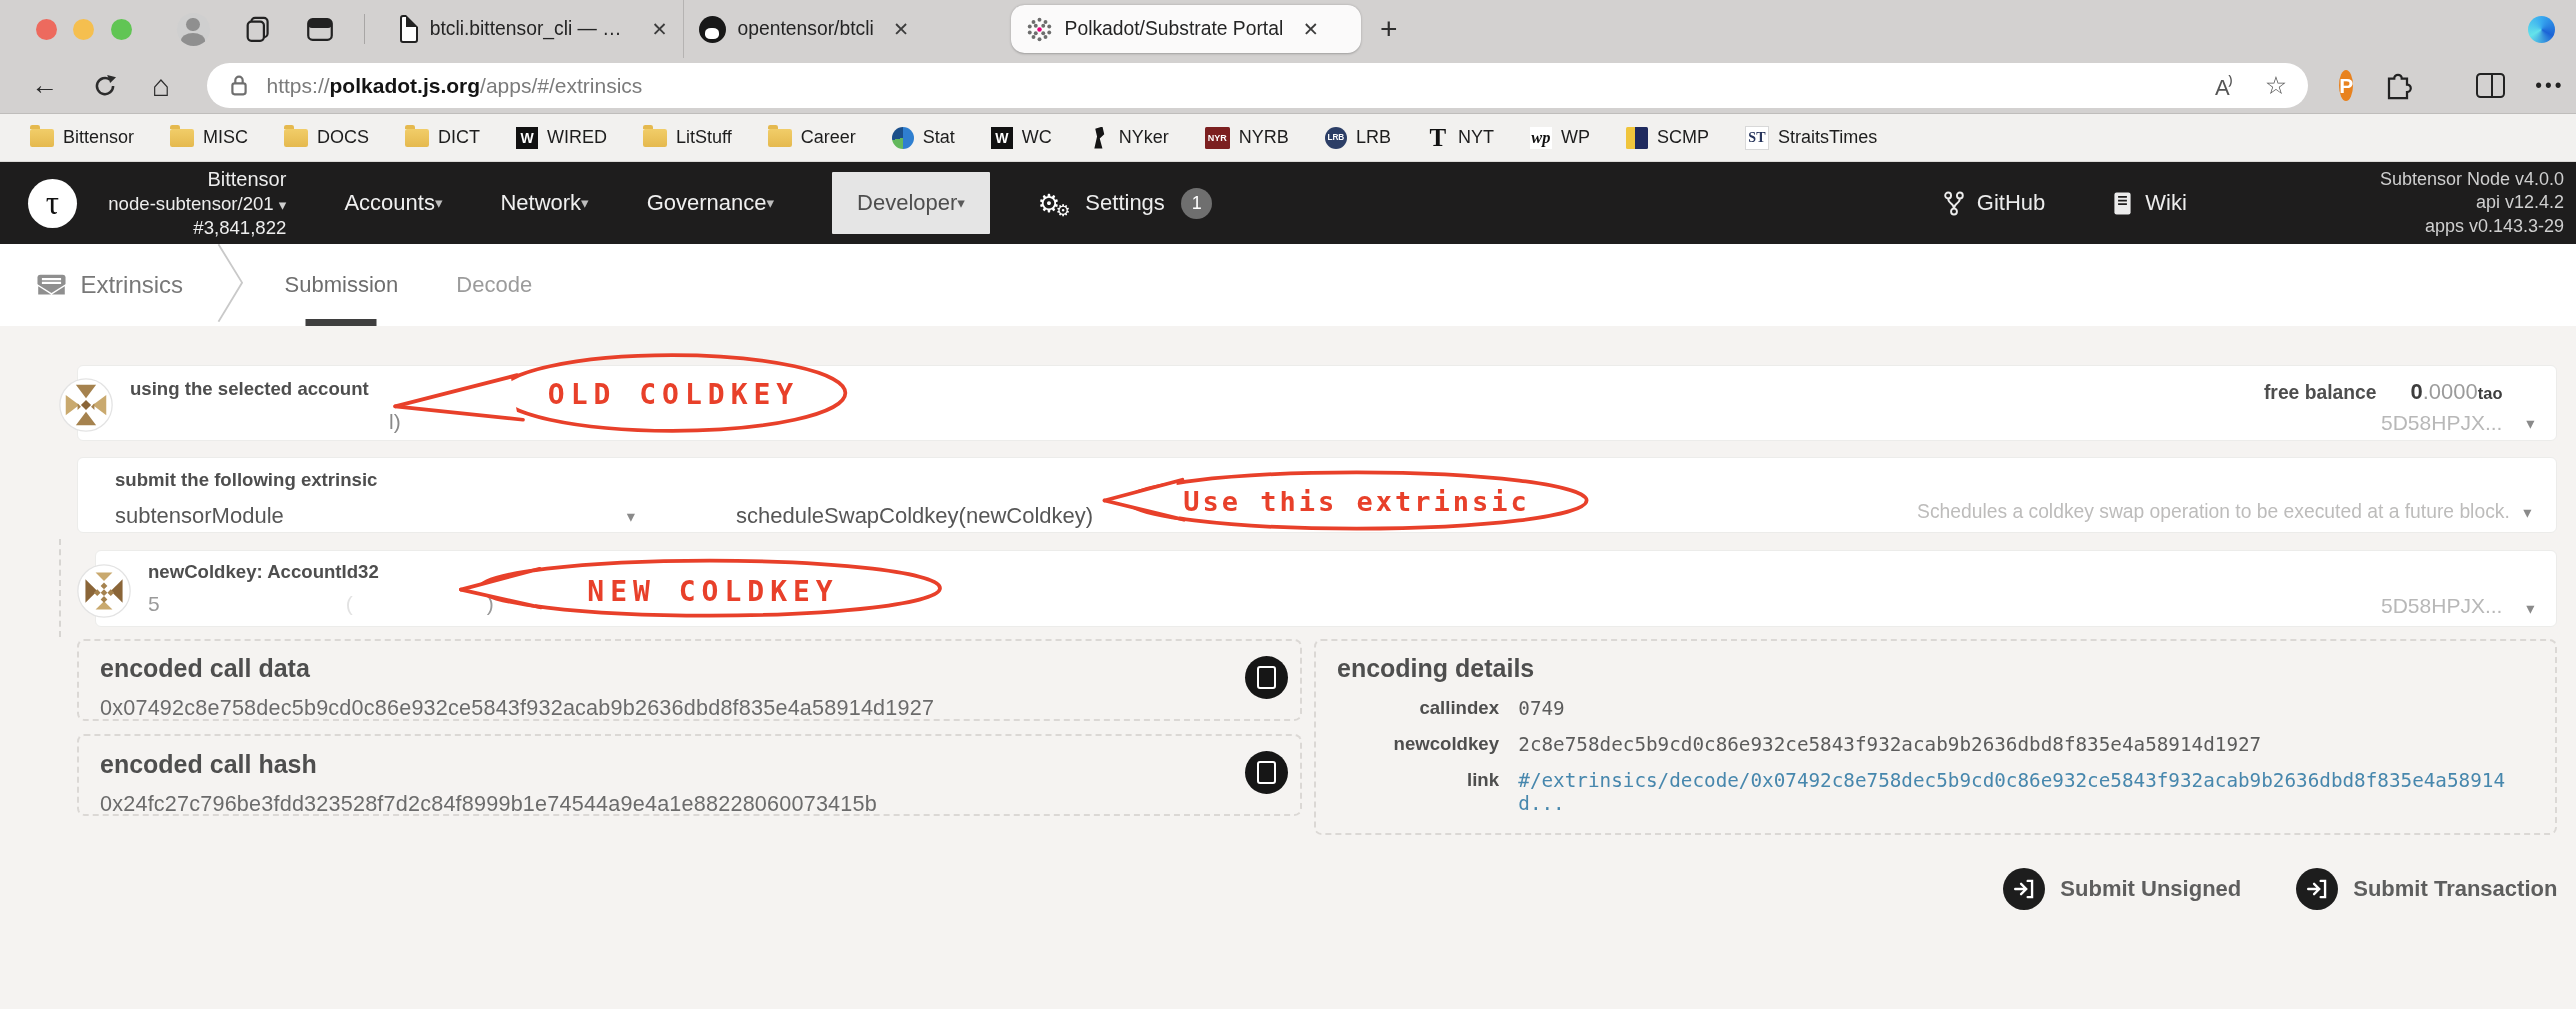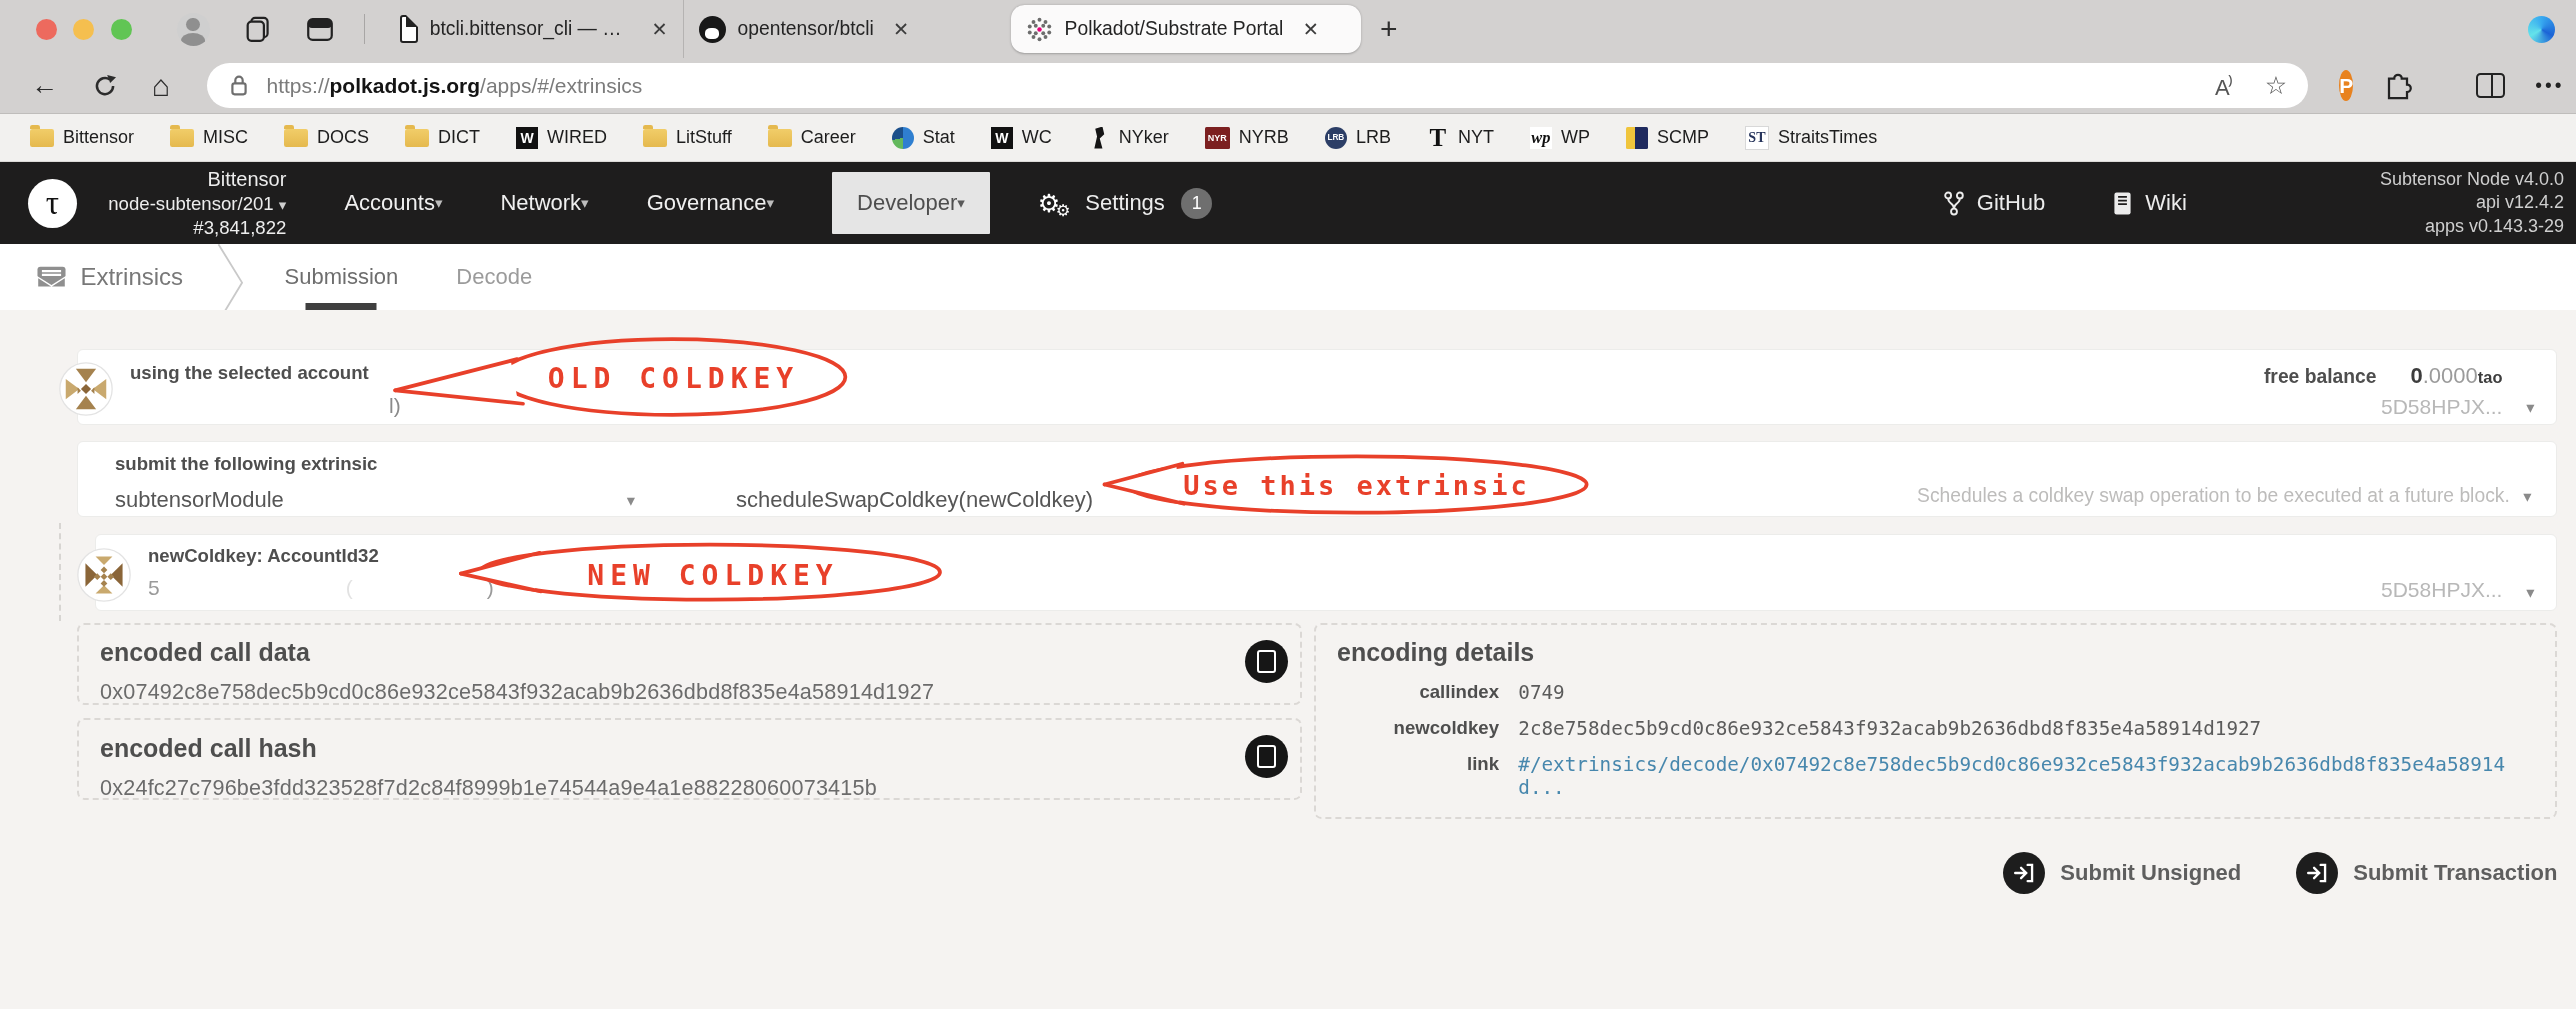--- a/index.html
+++ b/index.html
@@ -68,21 +68,21 @@
   .menu.activepill{background:#e5e5e5;color:#4e4e4e;border-radius:1px;padding:18px 25px;}
   .menu.activepill .caret{color:#5a5a5a;}
   .settings{display:flex;align-items:center;gap:10.4px;margin-left:48px;font-size:22px;}
   .gears{font-size:25px;color:#fff;position:relative;line-height:1;}
   .gears small{font-size:16.4px;position:relative;top:4.5px;left:-4.5px;}
   .badge{width:31px;height:31px;border-radius:50%;background:#6f6f6f;color:#fff;font-size:18px;display:flex;align-items:center;justify-content:center;margin-left:6px;}
   .hspacer{flex:1}
   .hlink{display:flex;align-items:center;gap:12px;font-size:22px;color:#ececec;margin-right:67px;}
   .versions{text-align:right;font-size:18px;color:#cfcfcf;line-height:1.3;margin-right:12px;white-space:nowrap;}
   
-  .subnav{height:66px;background:#fff;display:flex;align-items:center;position:relative;}
+  .subnav{height:82px;background:#fff;display:flex;align-items:center;position:relative;}
   .sectionlabel{display:flex;align-items:center;gap:13.4px;margin-left:36px;font-size:24px;color:#787878;}
   .chevdiv{position:absolute;left:217px;top:0;}
   .tabs2{display:flex;gap:49px;margin-left:97px;height:100%;align-items:center;}
   .tab2{font-size:22px;color:#9b9b9b;height:100%;display:flex;align-items:center;position:relative;padding:0 4.5px;}
   .tab2.active{color:#6e6e6e;}
   .tab2.active::after{content:"";position:absolute;left:50%;transform:translateX(-50%);bottom:0;width:71px;height:6.7px;background:#3f3f3f;}
   
   .content{position:relative;background:#f5f3f1;height:690px;padding:39px 18.6px 0 77px;box-sizing:border-box;}
   .card{background:#fff;border:0.7px solid #ececea;border-radius:6px;position:relative;box-sizing:border-box;}
   .card .label{font-size:18.6px;font-weight:700;color:#4e4e4e;}

